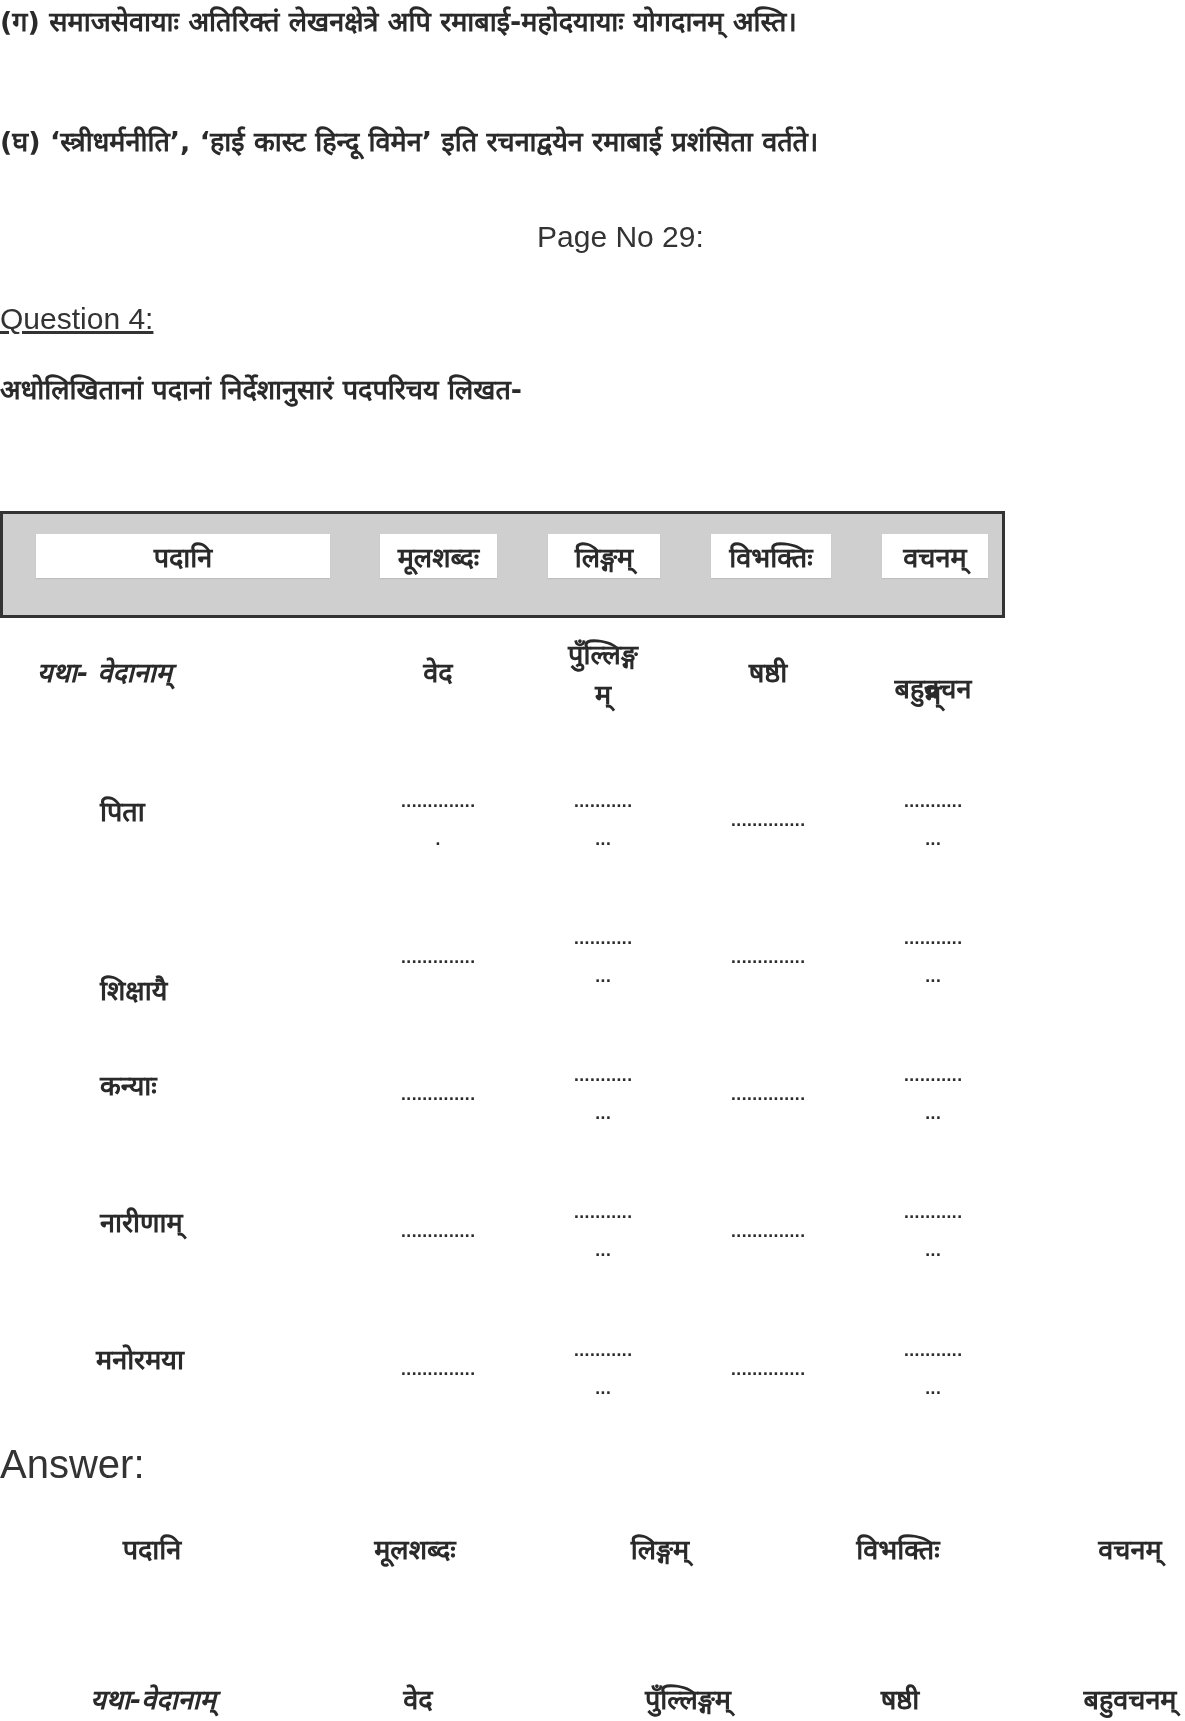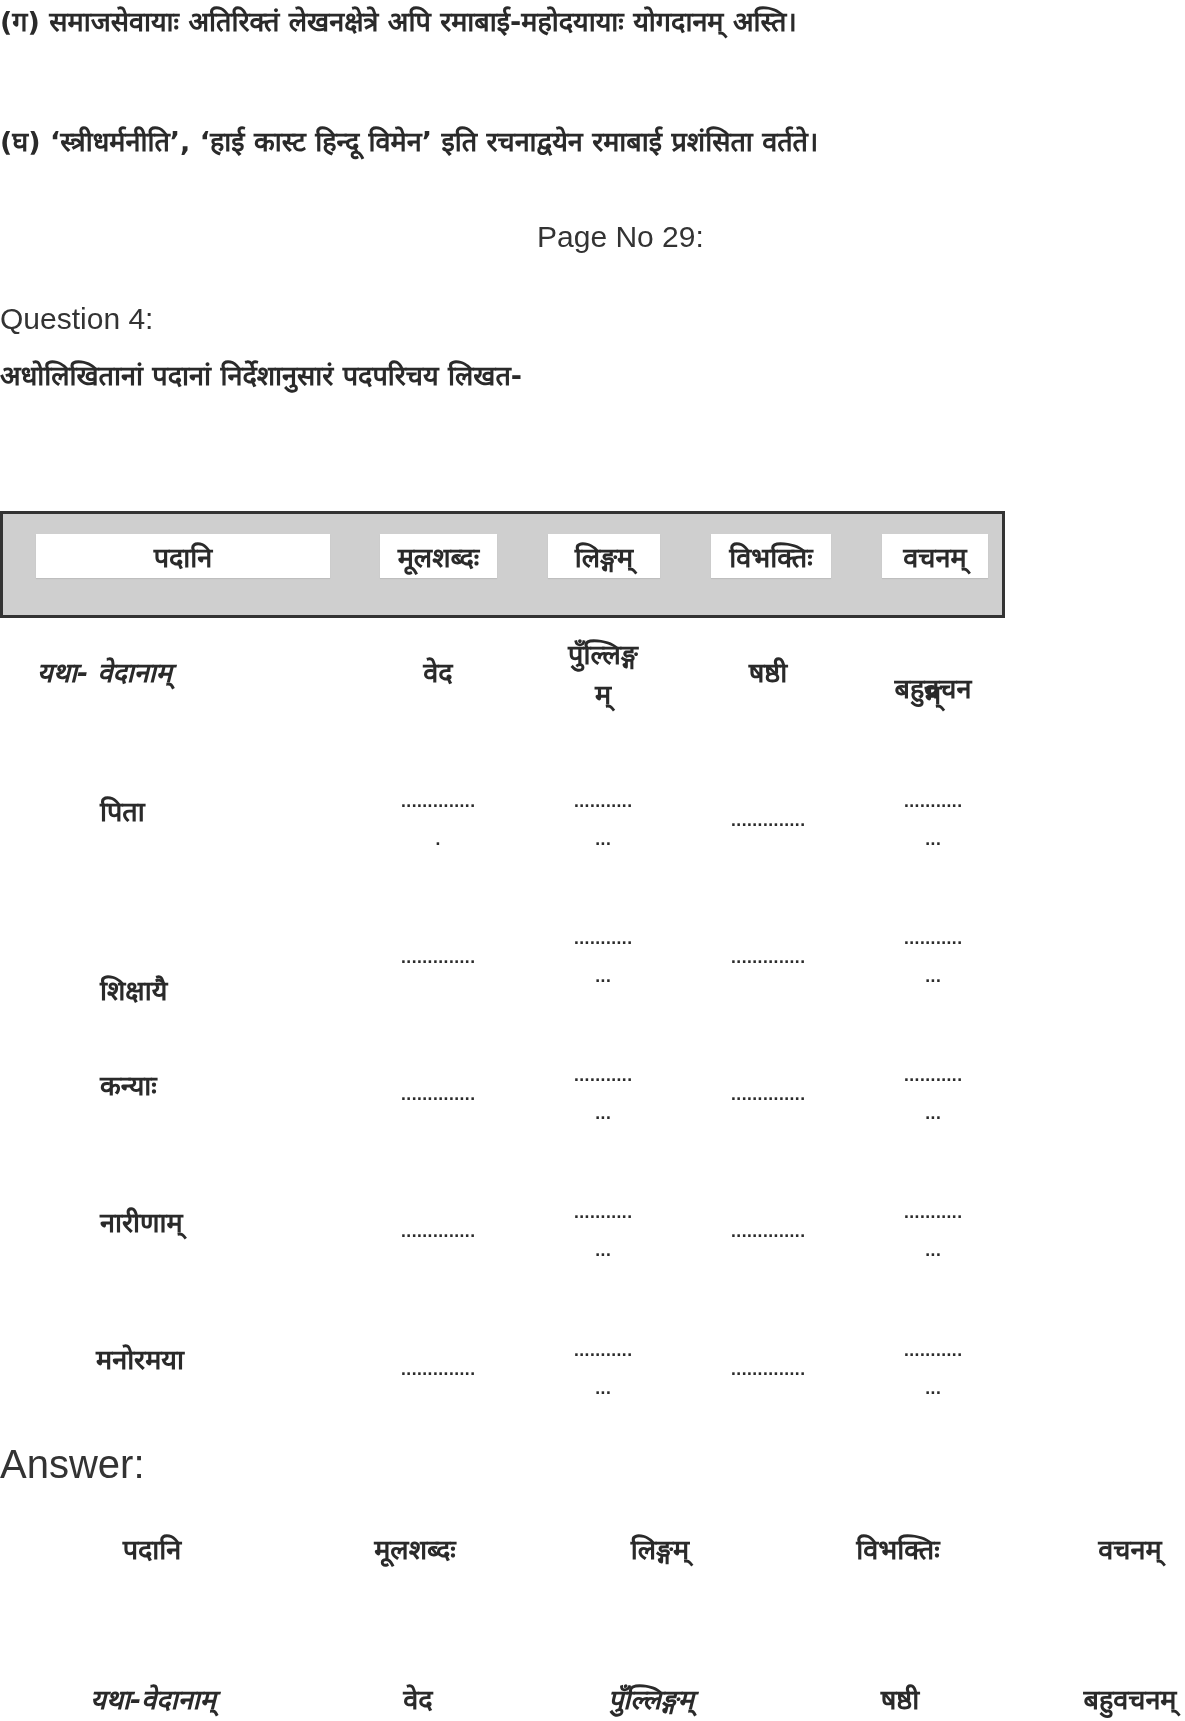--- a/index.html
+++ b/index.html
@@ -25,22 +25,22 @@
     }
     .latin {
       font-family: "Liberation Sans", "DejaVu Sans", sans-serif;
       font-size: 30px;
       color: #333333;
       font-weight: 400;
     }
     .line-ga { left: 0px; top: 2px; }
     .line-gha { left: 0px; top: 122px; }
     .page-no { left: 537px; top: 220px; font-size: 30px; }
-    .question { left: 0px; top: 302px; font-size: 30px; }
-    .instruction { left: 0px; top: 356px; }
+    .question { left: 0px; top: 302px; font-size: 30px; text-decoration: underline; }
+    .instruction { left: 0px; top: 370px; }
 
     
     .header-box {
       position: absolute;
       left: 0px;
       top: 511px;
       width: 999px;
       height: 101px;
       background: #cfcfcf;
       border: 3px solid #333333;
@@ -177,16 +177,16 @@
   <div class="ans" style="left:152px; top:1530px;">पदानि</div>
   <div class="ans" style="left:415px; top:1530px;">मूलशब्दः</div>
   <div class="ans" style="left:660px; top:1530px;">लिङ्गम्</div>
   <div class="ans" style="left:898px; top:1530px;">विभक्तिः</div>
   <div class="ans" style="left:1130px; top:1530px;">वचनम्</div>
 </div>
 
 <div>
   <div class="ans" style="left:153px; top:1680px;font-style:italic;">यथा-वेदानाम्</div>
   <div class="ans" style="left:418px; top:1680px;">वेद</div>
-  <div class="ans" style="left:651px; top:1680px;font-style:italic;">पुँल्लिङ्गम्</div>
+  <div class="ans" style="left:688px; top:1680px;">पुँल्लिङ्गम्</div>
   <div class="ans" style="left:900px; top:1680px;">षष्ठी</div>
   <div class="ans" style="left:1130px; top:1680px;text-align:center;">बहुवचनम्</div>
 </div>
 
 </body></html>

